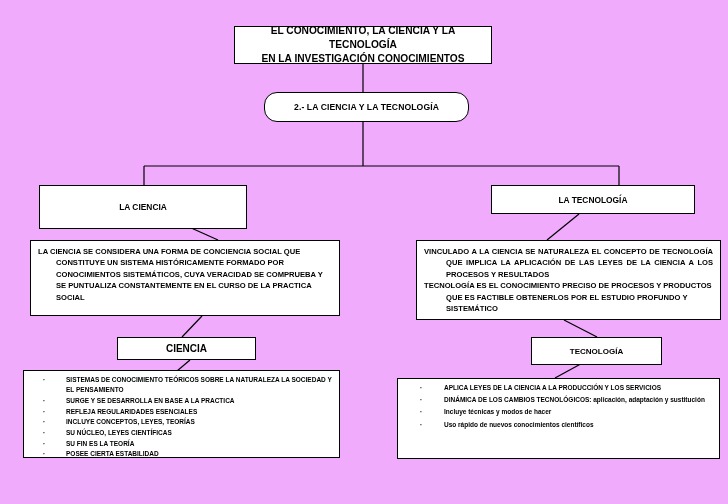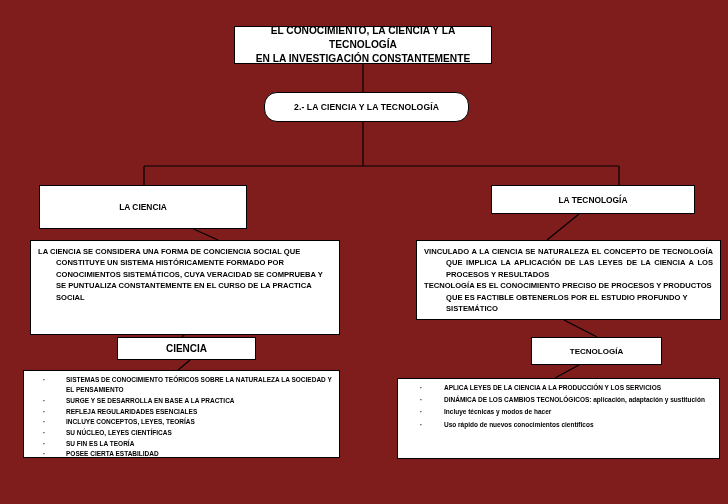--- a/index.html
+++ b/index.html
@@ -4,21 +4,21 @@
 <style>
   html, body {
     margin: 0;
     padding: 0;
     background: #ffffff;
   }
   #canvas {
     position: relative;
     width: 728px;
     height: 504px;
-    background: #7f1d1d;
+    background: #f0abfc;
     font-family: "Liberation Sans", sans-serif;
     color: #000000;
     overflow: hidden;
   }
   .box {
     position: absolute;
     border: 1.3px solid #000000;
     background: #ffffff;
     box-sizing: border-box;
     z-index: 2;
@@ -77,21 +77,21 @@
   }
   .para-box p {
     margin: 0;
     text-align: justify;
   }
   .para-box p:last-child { text-align: left; }
   #ciencia-desc-box {
     left: 30px;
     top: 240px;
     width: 310px;
-    height: 95px;
+    height: 76px;
   }
   #ciencia-desc-box .hang {
     padding-left: 18px;
     text-indent: -18px;
   }
   #tecnologia-desc-box {
     left: 416px;
     top: 240px;
     width: 305px;
     height: 80px;
@@ -195,21 +195,21 @@
     <line x1="564" y1="320" x2="597" y2="337"></line>
 
     <line x1="190" y1="360" x2="177" y2="371"></line>
 
     <line x1="588" y1="360" x2="555" y2="378"></line>
   </svg>
 
   <div class="box center-box" id="title-box">
     <div>
       <span class="line">EL CONOCIMIENTO, LA CIENCIA Y LA TECNOLOGÍA</span>
-      <span class="line">EN LA INVESTIGACIÓN CONSTANTEMENTE</span>
+      <span class="line">EN LA INVESTIGACIÓN CONOCIMIENTOS</span>
     </div>
   </div>
 
   <div class="box center-box" id="section-box">
     <span>2.-  LA CIENCIA Y LA TECNOLOGÍA</span>
   </div>
 
   <div class="box center-box" id="ciencia-head-box">
     <span>LA CIENCIA</span>
   </div>

